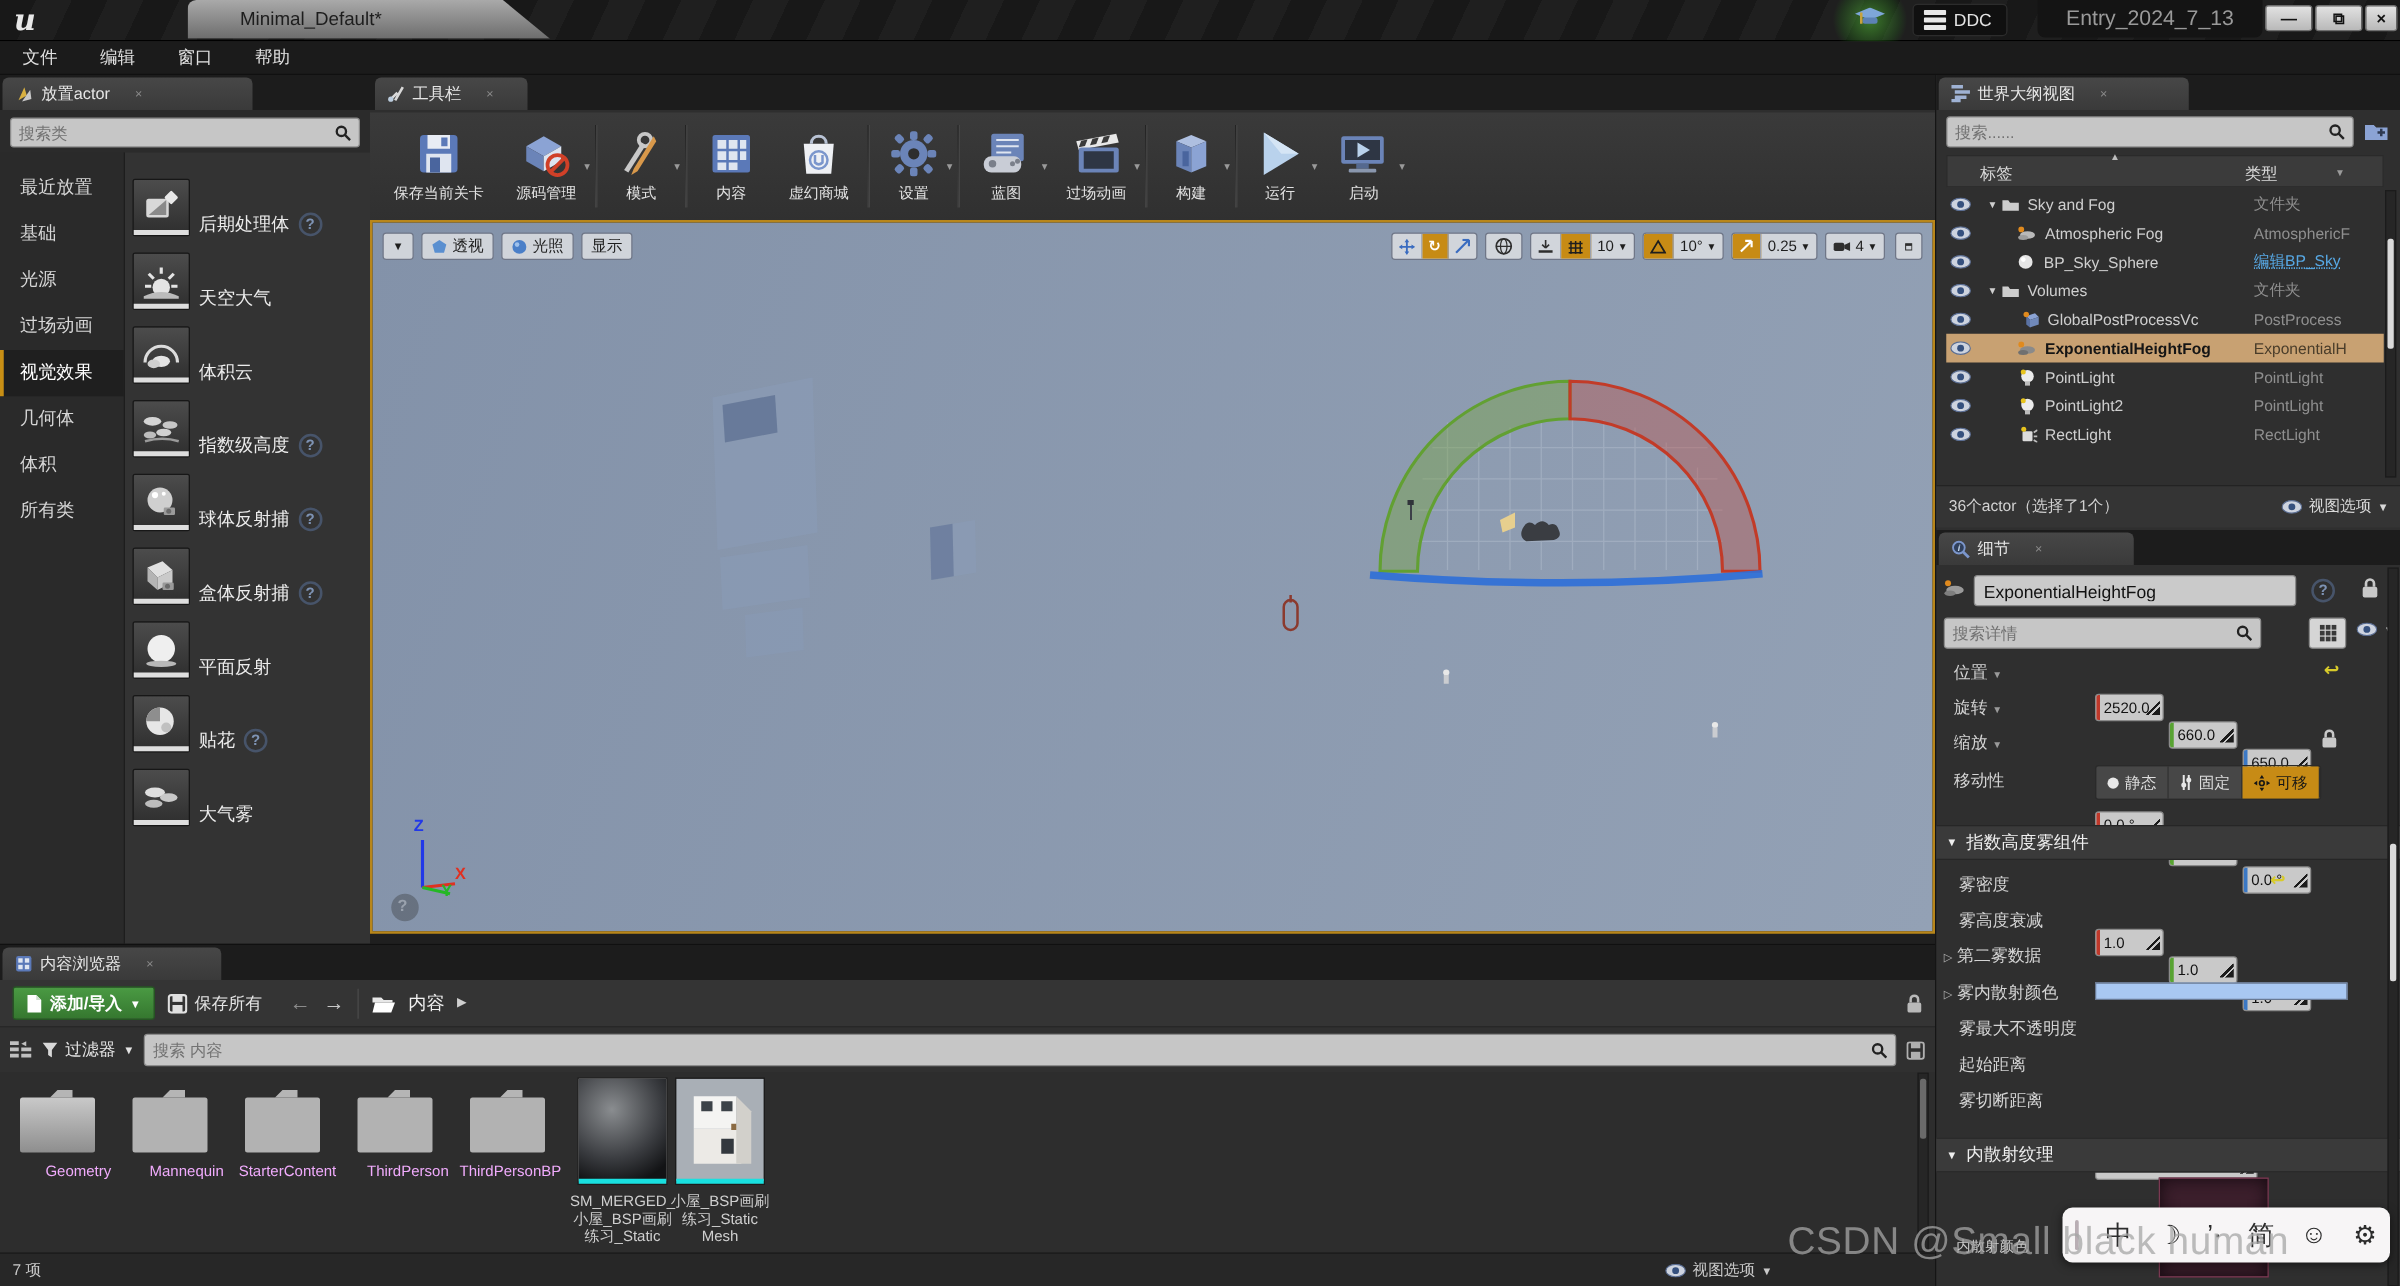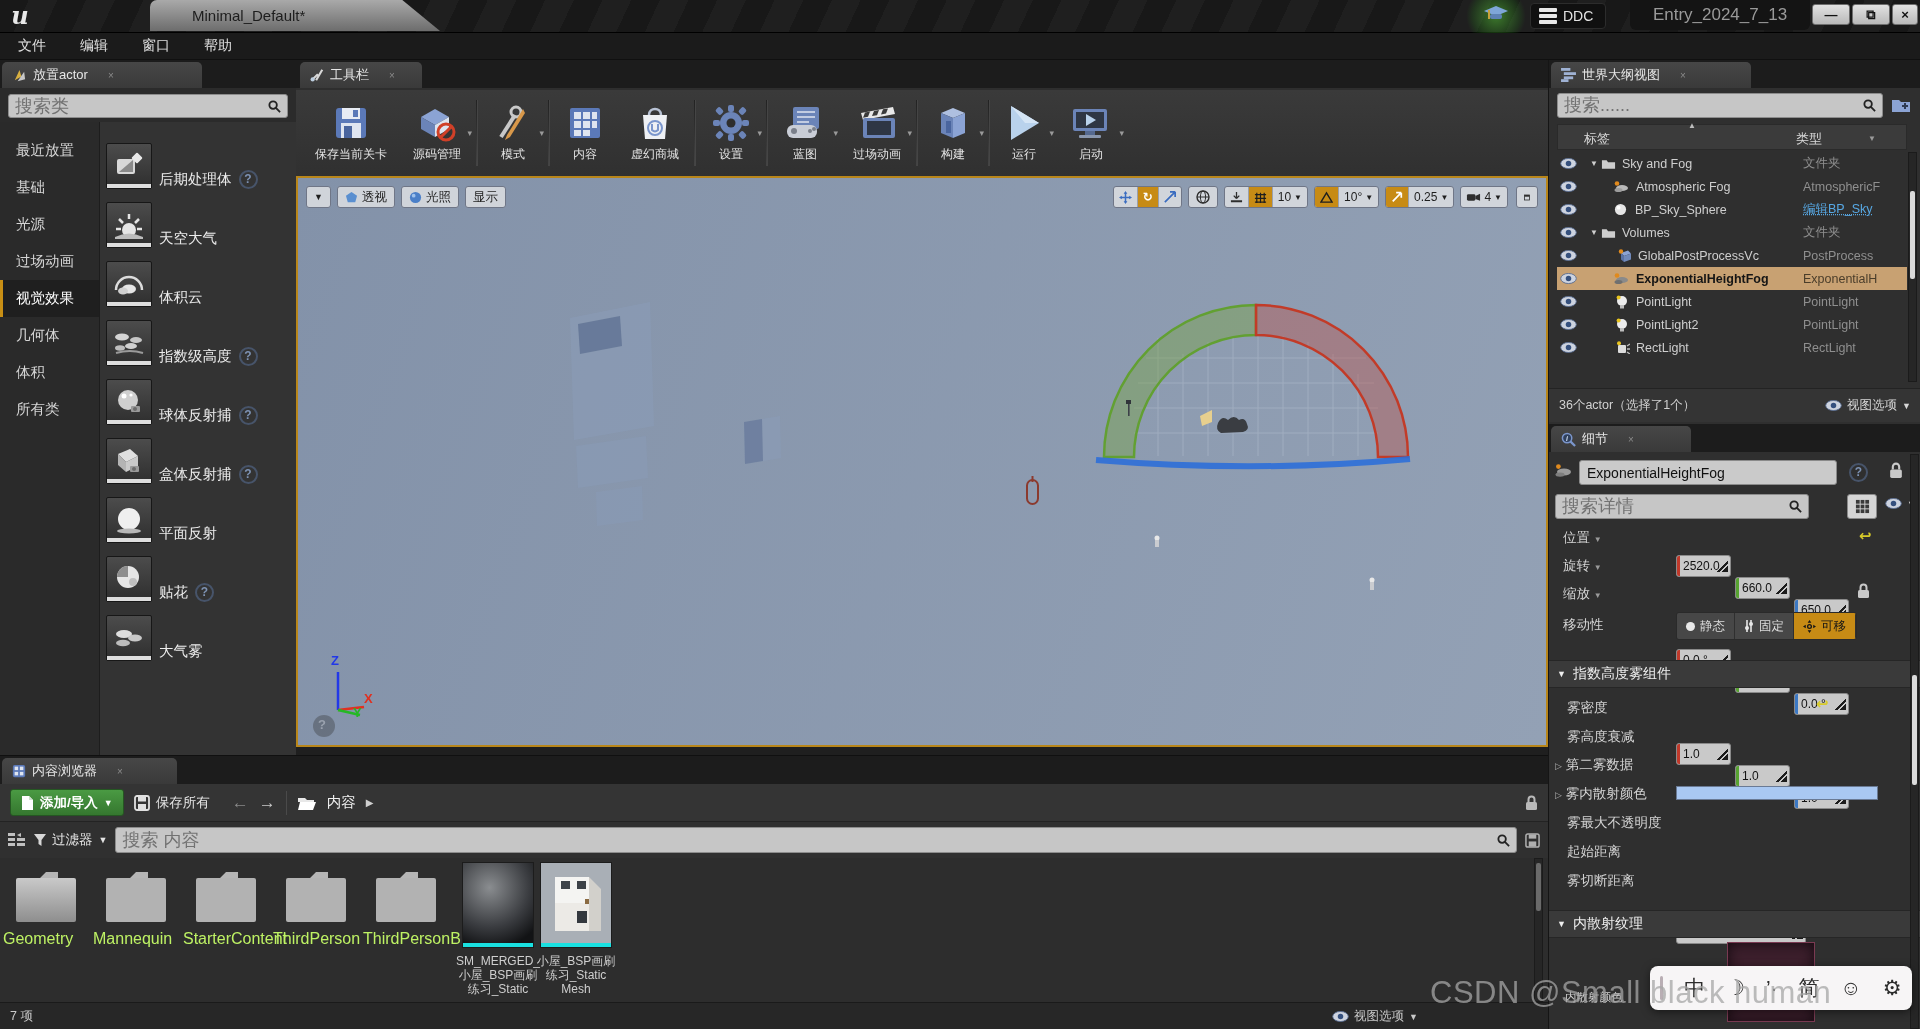--- a/index.html
+++ b/index.html
@@ -15,21 +15,21 @@
 #ddc-btn{left:1530px;top:3px;height:26px;padding:0 12px 0 8px;background:#101010;border:1px solid #2c2c2c;border-radius:4px;display:flex;align-items:center;gap:6px;color:#e4e4e4;font-size:14px}
 #proj-tab{left:1630px;top:0;width:180px;height:30px;background:#141414;border-radius:0 0 6px 6px;color:#9a9a9a;font-size:17px;text-align:center;line-height:30px}
 .winbtn{top:4px;width:38px;height:21px;background:linear-gradient(#e2e2e2,#b9b9b9);border:1px solid #6e6e6e;border-radius:3px;color:#111;text-align:center;line-height:19px;font-size:13px;font-weight:bold}
 
 #menubar{left:0;top:33px;width:1920px;height:27px;background:#1b1b1b;border-bottom:1px solid #101010;display:flex;align-items:center;gap:34px;padding-left:18px;font-size:14px;color:#e0e0e0}
 
 .tabbar{height:28px;background:#1c1c1c;display:flex;align-items:flex-end}
 .ptab{height:26px;background:linear-gradient(#474747,#3a3a3a);border-radius:5px 5px 0 0;display:flex;align-items:center;gap:6px;padding:0 10px;color:#e6e6e6;font-size:13px}
 .ptab .x{color:#8a8a8a;font-size:10px;margin-left:14px}
 .searchbox{background:#c6c6c6;border:1px solid #8c8c8c;border-radius:3px;display:flex;align-items:center;height:24px;padding:0 6px;color:#2a2a2a}
-.searchbox input{flex:1;border:none;background:transparent;outline:none;font:inherit;font-size:18px;color:#2a2a2a;min-width:0}
+.searchbox input{flex:1;border:none;background:transparent;outline:none;font:inherit;font-size:13px;color:#2a2a2a;min-width:0}
 .searchbox input::placeholder{color:#727272}
 
 #place{left:0;top:60px;width:296px;height:695px;background:#2b2b2b}
 #place-body{left:0;top:62px;width:296px;height:633px;display:flex}
 #place-cats{width:100px;background:#2a2a2a;border-right:1px solid #1d1d1d;padding-top:10px}
 .cat{height:37px;line-height:37px;padding-left:13px;font-size:14.5px;color:#d6d6d6;border-left:3px solid transparent}
 .cat.sel{background:#1f1f1f;border-left-color:#c88f15;color:#fff}
 #place-items{flex:1;background:#333;padding:8px 6px}
 .pitem{display:flex;align-items:flex-end;gap:7px;height:59px}
 .tile{width:46px;height:46px;border:1px solid #171717;border-radius:2px;background:linear-gradient(#4c4c4c,#2e2e2e);position:relative;display:flex;align-items:center;justify-content:center}
@@ -53,21 +53,21 @@
 #vp-top-left{left:8px;top:8px;display:flex;gap:6px}
 #vp-top-right{right:38px;top:8px;display:flex;gap:6px}
 .axis-lbl{font-size:13px;font-weight:bold}
 
 #cbrowser{left:0;top:755px;width:1548px;height:274px;background:#2f2f2f;border-top:1px solid #101010}
 #cb-actions{left:0;top:28px;width:1548px;height:38px;background:#343434;border-bottom:1px solid #232323;display:flex;align-items:center;gap:10px;padding:0 10px}
 #add-btn{background:linear-gradient(#4a9a43,#35772f);border:1px solid #255722;border-radius:3px;height:27px;display:flex;align-items:center;gap:6px;color:#fff;font-size:13.5px;padding:0 10px;font-weight:bold}
 .cb-act{display:flex;align-items:center;gap:6px;color:#e4e4e4;font-size:13.5px}
 #cb-filter{left:0;top:66px;width:1548px;height:36px;display:flex;align-items:center;gap:8px;padding:0 8px;background:#303030}
 #cb-assets{left:0;top:102px;width:1548px;height:144px;background:#2d2d2d;overflow:hidden}
-.folder-item{position:absolute;width:86px;text-align:left;color:#bef264;font-size:16px}
+.folder-item{position:absolute;width:86px;text-align:right;color:#f0abfc;font-size:12px}
 .asset-name{position:absolute;width:92px;text-align:center;color:#cfcfcf;font-size:12px;line-height:14px;height:42px;overflow:hidden}
 #cb-footer{left:0;top:246px;width:1548px;height:28px;background:#272727;border-top:1px solid #1a1a1a;display:flex;align-items:center;color:#c9c9c9;font-size:12.5px;padding:0 10px}
 
 #outliner{left:1548px;top:60px;width:372px;height:364px;background:#2f2f2f;border-left:1px solid #151515}
 #out-hdr{left:8px;top:64px;width:350px;height:26px;background:#3b3b3b;border:1px solid #2a2a2a;color:#dadada;font-size:13px}
 .orow{position:absolute;left:8px;width:350px;height:23px;display:flex;align-items:center;font-size:12.5px;color:#cfcfcf}
 .orow .typ{position:absolute;left:246px;width:100px;color:#8f8f8f;white-space:nowrap;overflow:hidden}
 .orow.sel{background:#c8a172;color:#151515}
 .orow.sel .typ{color:#4a3d2a}
 .eye{flex:none;margin:0 5px 0 3px}
@@ -901,21 +901,21 @@
           <circle cx="9" cy="6" r="3" fill="#35507e"></circle>
         </svg>
       <span style="font-size:12.5px">视图选项</span>
       <span style="font-size:9px">▼</span>
     </div>
   </div>
 </div>
 
 <div id="details" class="abs">
   <div class="tabbar">
-    <div class="ptab" style="margin-left:2px;width:140px">
+    <div class="ptab" style="margin-left:2px;width:156px">
       <svg width="15" height="15" viewBox="0 0 16 16">
           <circle cx="6.5" cy="6.5" r="5" fill="#30405c" stroke="#7b96cc" stroke-width="1.6"></circle>
           <line x1="10" y1="10" x2="15" y2="15" stroke="#7b96cc" stroke-width="2.4"></line>
           <text x="6.5" y="9.5" font-size="7.5" fill="#cfe0f4" text-anchor="middle" font-style="italic" font-weight="bold">i</text>
         </svg>
       <span>细节</span>
       <span class="x">×</span>
     </div>
   </div>
 

